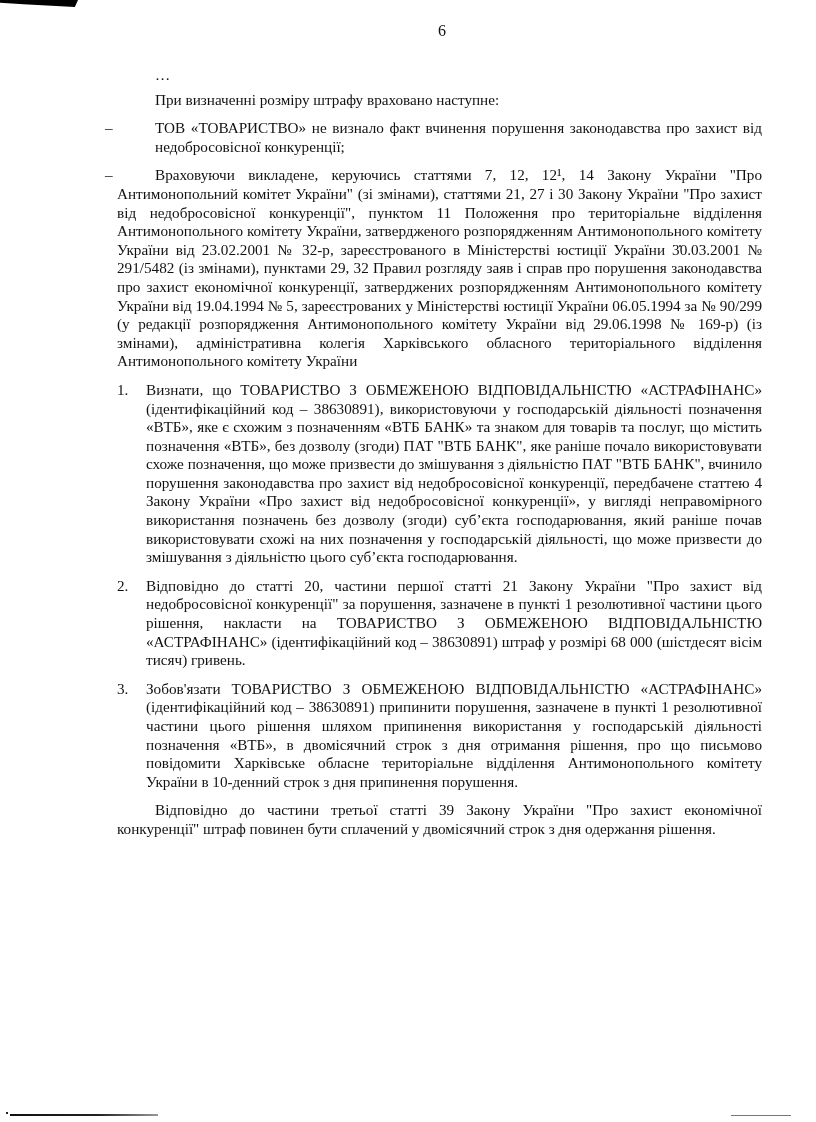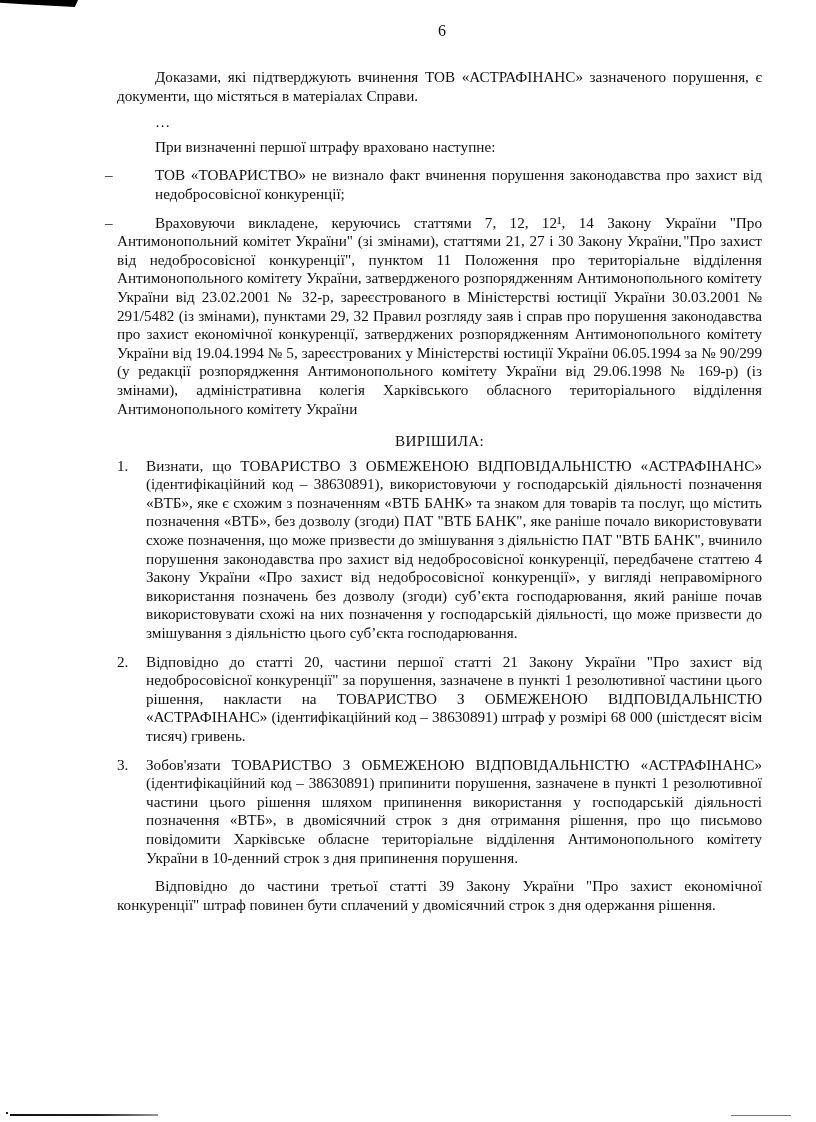--- a/index.html
+++ b/index.html
@@ -27,39 +27,37 @@
 </style>
 </head>
 <body>
 
 <div class="scan-mark"></div>
 
 <div class="page-num">6</div>
 
 <div class="content">
 
-  <p class="indent">Доказами, які підтверджують вчинення ТОВ «АСТРАФІНАНС» зазначеного порушення, є документи, що містяться в матеріалах Справи.</p>
 
 
   <div class="ellipsis">…</div>
 
-  <p class="indent">При визначенні першої штрафу враховано наступне:</p>
+  <p class="indent">При визначенні розміру штрафу враховано наступне:</p>
 
   <div class="dash-item">
     <span class="dash">–</span>
     <span>ТОВ «ТОВАРИСТВО» не визнало факт вчинення порушення законодавства про захист від недобросовісної конкуренції;</span>
   </div>
 
   <div class="dash-item">
     <span class="dash">–</span>
   </div>
 
   <p class="indent">Враховуючи викладене, керуючись статтями 7, 12, 12¹, 14 Закону України "Про Антимонопольний комітет України" (зі змінами), статтями 21, 27 і 30 Закону України "Про захист від недобросовісної конкуренції", пунктом 11 Положення про територіальне відділення Антимонопольного комітету України, затвердженого розпорядженням Антимонопольного комітету України від 23.02.2001 № 32-р, зареєстрованого в Міністерстві юстиції України 30.03.2001 № 291/5482 (із змінами), пунктами 29, 32 Правил розгляду заяв і справ про порушення законодавства про захист економічної конкуренції, затверджених розпорядженням Антимонопольного комітету України від 19.04.1994 № 5, зареєстрованих у Міністерстві юстиції України 06.05.1994 за № 90/299 (у редакції розпорядження Антимонопольного комітету України від 29.06.1998 № 169-р) (із змінами), адміністративна колегія Харківського обласного територіального відділення Антимонопольного комітету України</p>
 
-  <div class="heading">ВИРІШИЛА:</div>
 
   <div class="num-item">
     <span class="num">1.</span>
     <span>Визнати, що ТОВАРИСТВО З ОБМЕЖЕНОЮ ВІДПОВІДАЛЬНІСТЮ «АСТРАФІНАНС» (ідентифікаційний код – 38630891), використовуючи у господарській діяльності позначення «ВТБ», яке є схожим з позначенням «ВТБ БАНК» та знаком для товарів та послуг, що містить позначення «ВТБ», без дозволу (згоди) ПАТ "ВТБ БАНК", яке раніше почало використовувати схоже позначення, що може призвести до змішування з діяльністю ПАТ "ВТБ БАНК", вчинило порушення законодавства про захист від недобросовісної конкуренції, передбачене статтею 4 Закону України «Про захист від недобросовісної конкуренції», у вигляді неправомірного використання позначень без дозволу (згоди) суб’єкта господарювання, який раніше почав використовувати схожі на них позначення у господарській діяльності, що може призвести до змішування з діяльністю цього суб’єкта господарювання.</span>
   </div>
 
   <div class="num-item">
     <span class="num">2.</span>
     <span>Відповідно до статті 20, частини першої статті 21 Закону України "Про захист від недобросовісної конкуренції" за порушення, зазначене в пункті 1 резолютивної частини цього рішення, накласти на ТОВАРИСТВО З ОБМЕЖЕНОЮ ВІДПОВІДАЛЬНІСТЮ «АСТРАФІНАНС» (ідентифікаційний код – 38630891) штраф у розмірі 68 000 (шістдесят вісім тисяч) гривень.</span>
   </div>

